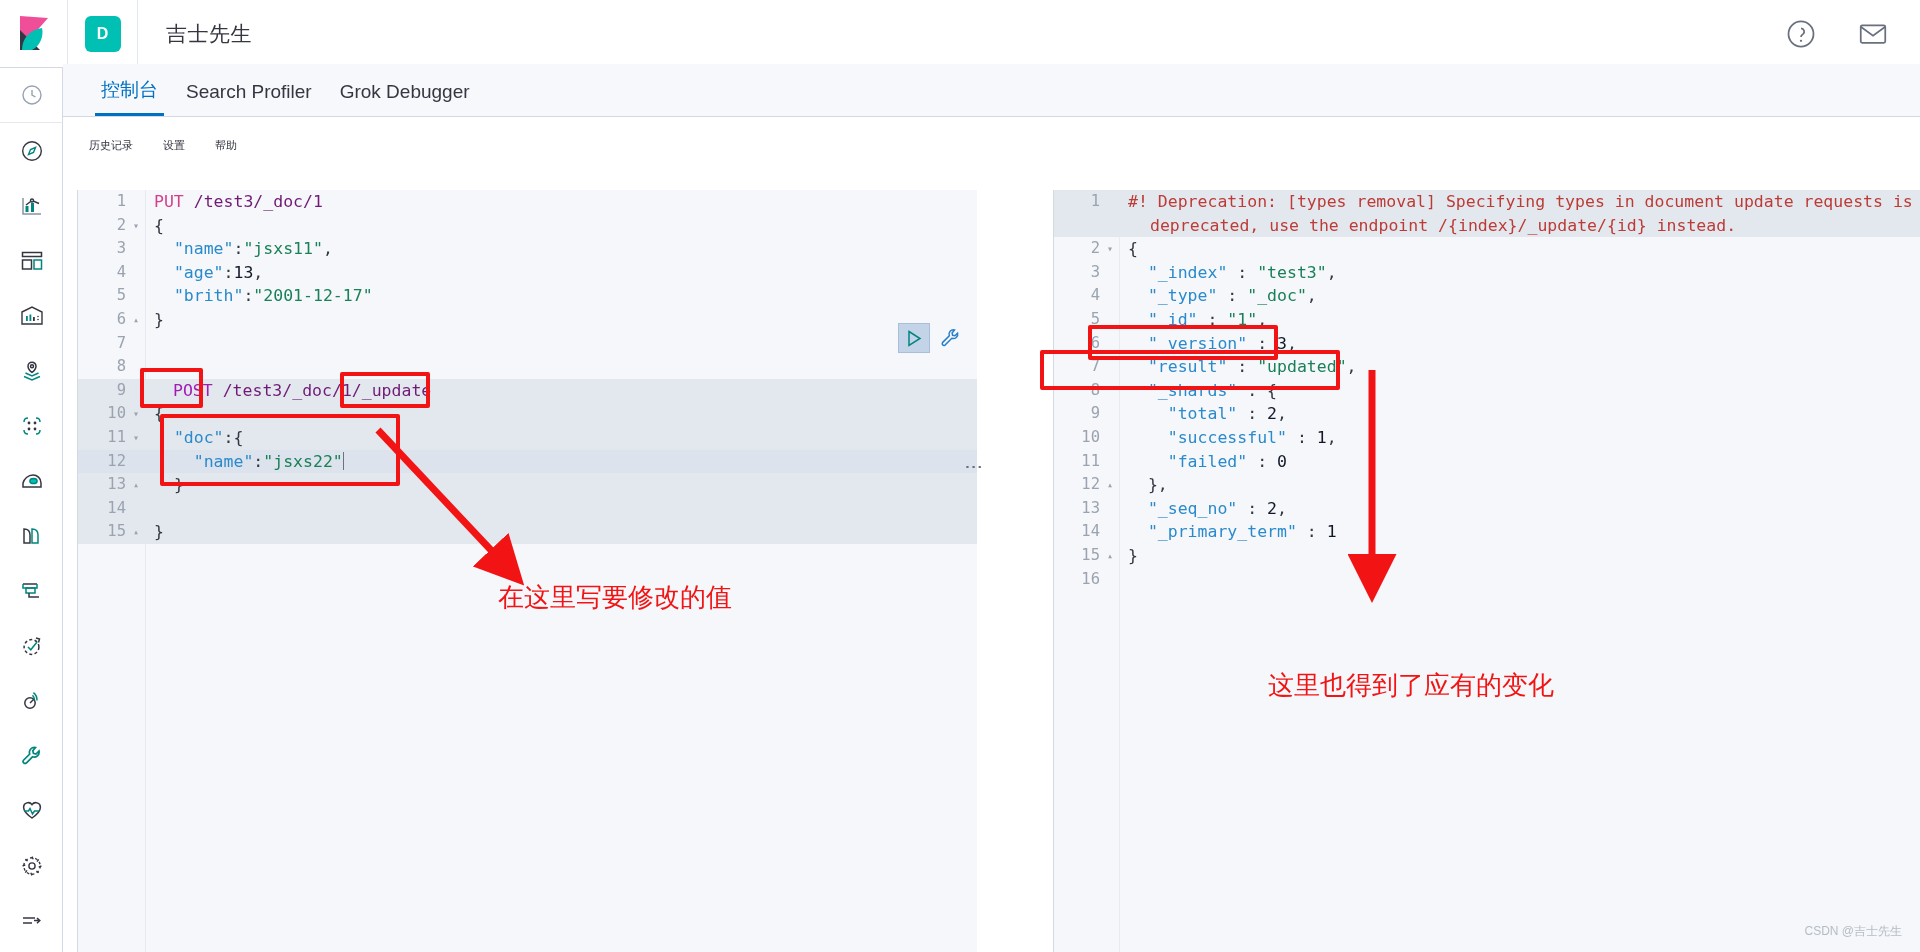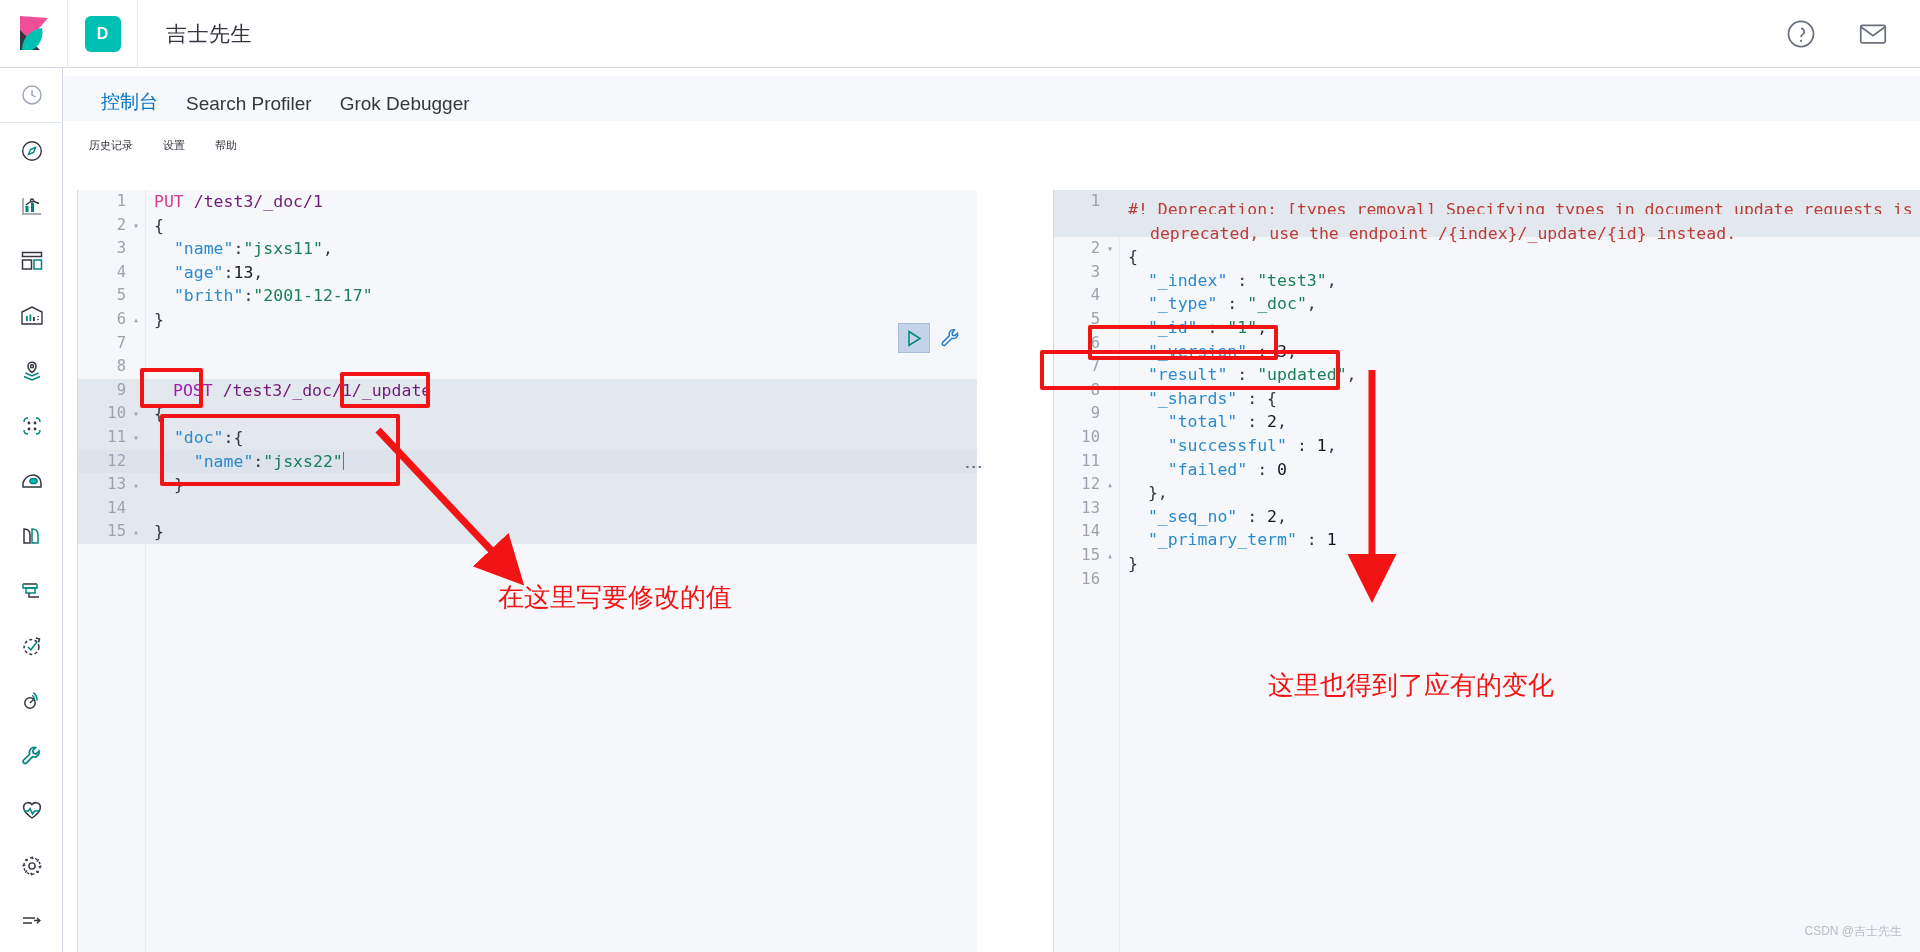--- a/index.html
+++ b/index.html
@@ -47,21 +47,21 @@
   }
   .rail-item {
     width: 63px; height: 55px; display: flex; align-items: center; justify-content: center;
     cursor: pointer;
   }
   .rail-sep { border-bottom: 1px solid #e3e7ee; }
   .rail-icon { width: 24px; height: 24px; }
 
   
   .tabbar {
-    position: absolute; top: 76px; left: 63px; width: 1857px; height: 53px;
+    position: absolute; top: 64px; left: 63px; width: 1857px; height: 53px;
     background: #f7f8fc; border-bottom: 1px solid #d3dae6;
     display: flex; align-items: flex-end; padding-left: 24px;
   }
   .tab {
     font-size: 19px; color: #343741; padding: 0 14px 13px 14px;
     cursor: pointer; position: relative;
   }
   .tab.active { color: #0071c2; }
   .tab.active::after {
     content: ""; position: absolute; left: 8px; right: 8px; bottom: 0;
@@ -102,21 +102,21 @@
   .row.hl2 { background: #dde3ec; }
   .ln {
     position: absolute; left: 0; width: 48px; text-align: right;
     color: #9aa3af; font-size: 15.5px;
   }
   .fold {
     position: absolute; left: 52px; width: 12px; text-align: center;
     color: #9aa3af; font-size: 10px; line-height: 23.6px;
   }
   .txt { position: absolute; left: 76px; }
-  .pane-right .txt { left: 74px; margin-top: 8px; }
+  .pane-right .txt { left: 74px; }
   .pane-right .ln { width: 46px; }
   .pane-right .fold { left: 50px; }
 
   
   .m-put  { color: #d53e8e; }
   .m-post { color: #a21caf; margin-left: 19px; }
   .url    { color: #701a75; }
   .key    { color: #2a8acb; }
   .str    { color: #1a8057; }
   .num    { color: #111827; }

